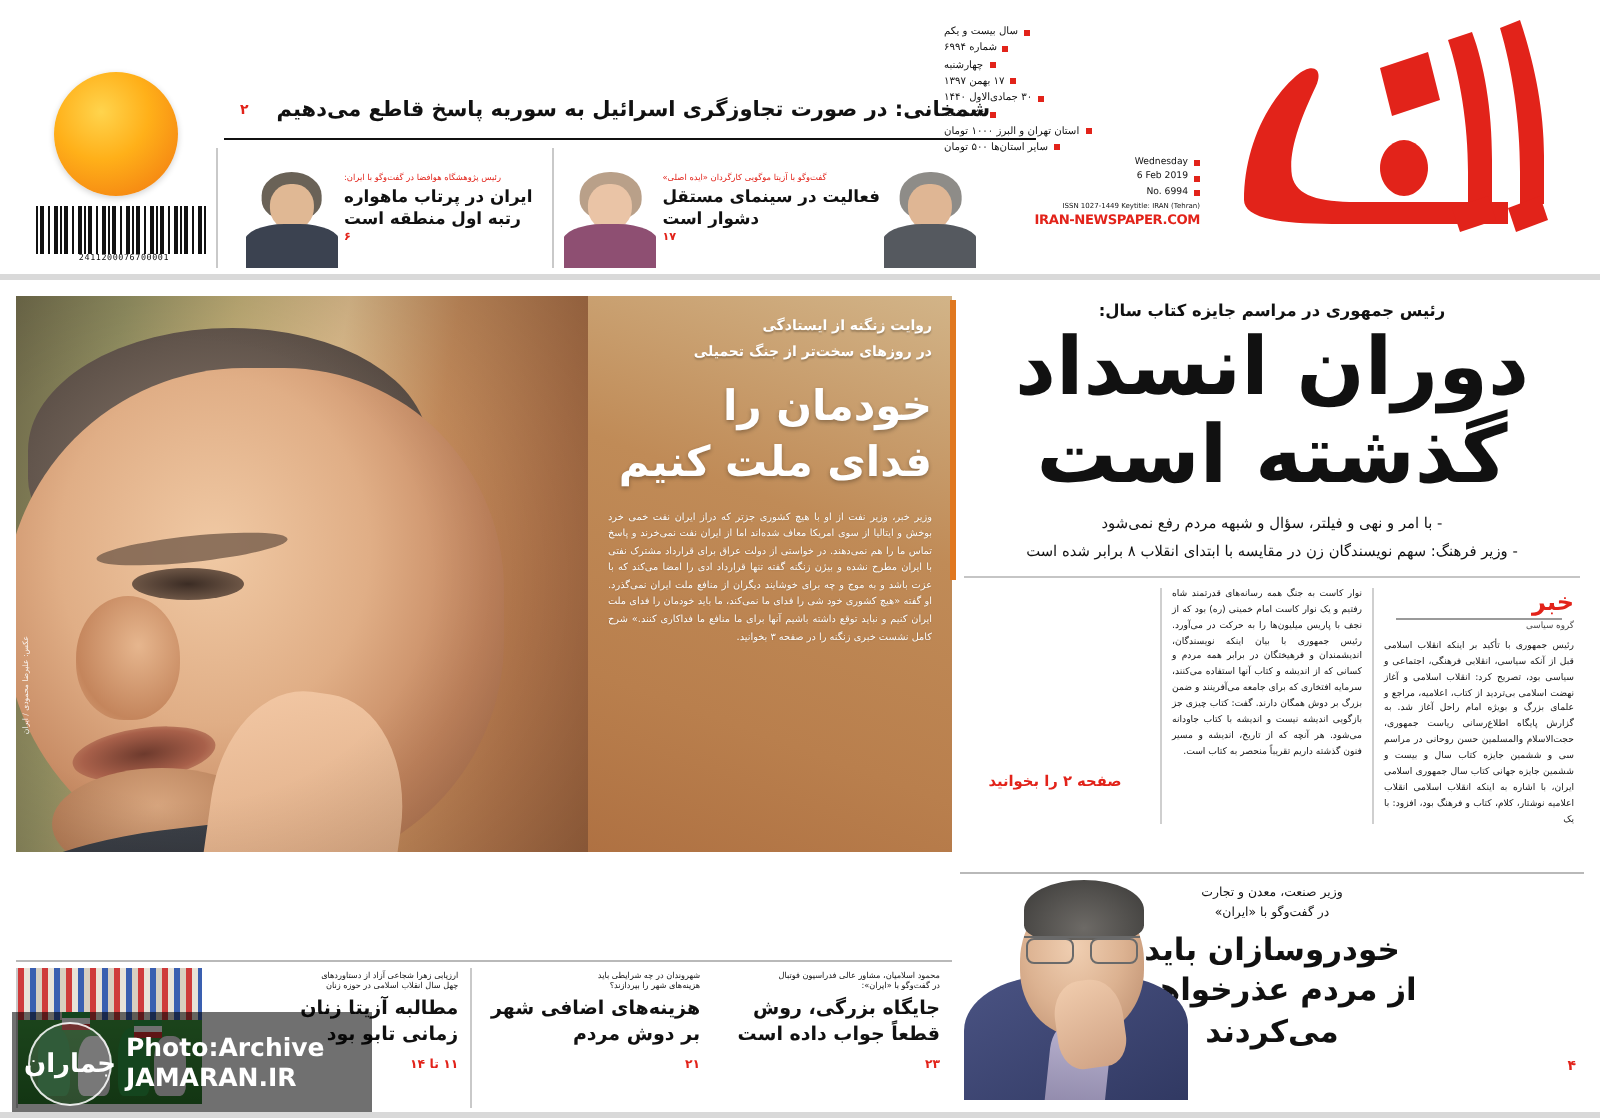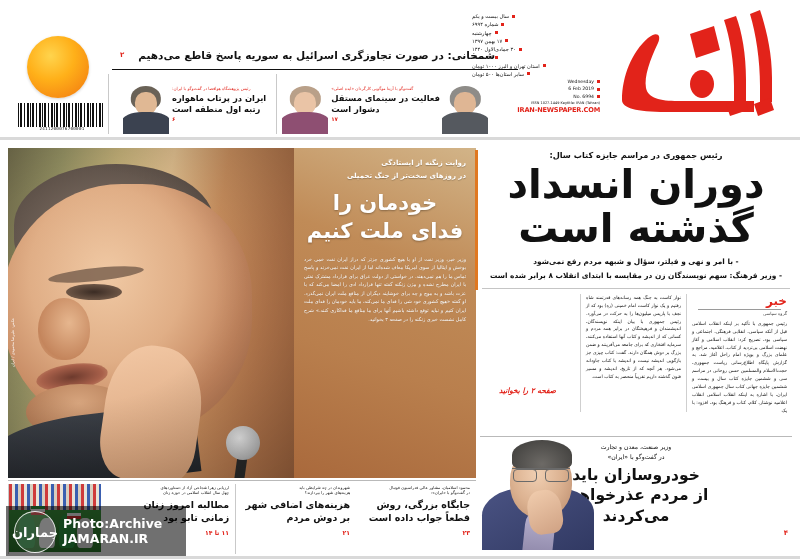--- a/index.html
+++ b/index.html
@@ -65,21 +65,21 @@
   .head{position:absolute;left:0;bottom:0;width:100%;height:100%;}
   .head .hair{position:absolute;left:50%;top:8%;width:66%;height:46%;transform:translateX(-50%);
      border-radius:50% 50% 42% 42%;}
   .head .face{position:absolute;left:50%;top:20%;width:48%;height:44%;transform:translateX(-50%);
      border-radius:46% 46% 48% 48%;}
   .head .body{position:absolute;left:50%;bottom:0;width:104%;height:42%;transform:translateX(-50%);
      border-radius:42% 42% 0 0;}
   .rule-h{position:absolute;background:#b9b9b9;height:1px;}
 
   
-  .feature{position:absolute;left:8px;top:148px;width:468px;height:330px;overflow:hidden;
+  .feature{position:absolute;left:8px;top:148px;width:468px;height:278px;overflow:hidden;
            background:#caa37a;}
   .feature .photo{position:absolute;left:0;top:0;width:290px;height:330px;overflow:hidden;}
   .ph-bg{position:absolute;inset:0;
     background:linear-gradient(100deg,#6f6a4a 0%,#8d8a5e 16%,#b9a772 32%,#d9b98a 48%,#c98f5e 64%,#b97a4e 82%,#a86a42 100%);}
   .ph-face{position:absolute;left:-6px;top:36px;width:250px;height:252px;
     background:radial-gradient(ellipse at 42% 36%,#f0c9a4 0%,#e0ae86 38%,#c2845d 68%,#9d6343 100%);
     border-radius:48% 44% 46% 50%;filter:blur(.2px);}
   .ph-hair{position:absolute;left:6px;top:16px;width:200px;height:120px;
     background:radial-gradient(ellipse at 48% 70%,#8e7f72 0%,#6e6056 48%,#4c413a 100%);
     border-radius:52% 50% 36% 38%;}
@@ -108,37 +108,37 @@
     transform:rotate(8deg);}
   .ph-vig{position:absolute;inset:0;background:
     radial-gradient(ellipse at 30% 42%,rgba(0,0,0,0) 42%,rgba(0,0,0,.28) 100%);}
 
   .feature .side{position:absolute;right:0;top:0;width:182px;height:330px;
      background:linear-gradient(200deg,#d2b488 0%,#c08b57 34%,#b97f4d 64%,#a9693c 100%);
      padding:10px 10px 8px 10px;box-sizing:border-box;direction:rtl;text-align:right;}
   .f-kicker{font-size:7px;color:#fff;line-height:1.6;margin-bottom:9px;font-weight:600;
      text-shadow:0 1px 1px rgba(0,0,0,.25);}
   .f-title{font-size:21px;font-weight:bold;color:#fff;line-height:1.22;margin-bottom:10px;
-     text-shadow:0 1px 2px rgba(0,0,0,.3);letter-spacing:-.4px;text-align:center;}
+     text-shadow:0 1px 2px rgba(0,0,0,.3);letter-spacing:-.4px;}
   .f-body{font-size:4.9px;color:#fff;line-height:1.75;text-align:justify;
      text-shadow:0 0 1px rgba(0,0,0,.22);}
   .f-credit{position:absolute;left:2px;top:170px;width:10px;font-size:3.8px;color:#fff;
      writing-mode:vertical-rl;transform:rotate(180deg);opacity:.9;}
 
   
   .lead{position:absolute;right:8px;top:146px;width:312px;height:290px;direction:rtl;}
   .lead-kicker{font-size:8.2px;color:#111;text-align:center;margin:4px 0 2px;font-weight:600;}
   .lead-title{font-size:40px;font-weight:bold;color:#111;text-align:center;line-height:1.1;
      letter-spacing:-1px;margin:2px 0 6px;}
-  .lead-subs{text-align:center;font-size:7.4px;color:#111;line-height:1.75;margin-bottom:5px;font-weight:bold;}
+  .lead-subs{text-align:center;font-size:7.4px;color:#111;line-height:1.75;margin-bottom:5px;}
   .lead-rule{height:1px;background:#c5c5c5;margin:4px 2px 5px;}
 
   .cols{display:flex;flex-direction:row;gap:0;direction:rtl;height:118px;}
   .col{flex:1;padding:0 5px;border-left:1px solid #cfcfcf;box-sizing:border-box;}
-  .col:last-child{border-left:none;padding-left:0;font-style:italic;}
+  .col:last-child{border-left:none;padding-left:0;}
   .col p{margin:0;font-size:4.6px;line-height:1.72;color:#111;text-align:justify;}
   .khabar{text-align:right;margin-bottom:4px;}
   .khabar .kh-word{font-size:12px;color:#e2231a;font-weight:bold;letter-spacing:-.5px;}
   .khabar .kh-line{height:1px;background:#9a9a9a;margin:1px 6px;}
   .khabar .kh-sub{font-size:4.4px;color:#444;}
   .readmore{font-size:7.4px;color:#e2231a;font-weight:bold;margin-top:5px;display:block;
      text-align:center;}
 
   
   .accent{position:absolute;right:322px;top:150px;width:3px;height:140px;background:#e07820;}
@@ -378,21 +378,21 @@
         <div class="bp-grass"></div>
         <div class="bp-fig" style="left:10px;background:#2f9e44;"></div>
         <div class="bp-fig" style="left:30px;background:#e8e8e8;height:30px;"></div>
         <div class="bp-fig" style="left:50px;background:#2f9e44;"></div>
         <div class="bp-fig" style="left:68px;background:#e8e8e8;height:30px;"></div>
         <div class="bp-flag" style="left:22px;top:22px;"></div>
         <div class="bp-flag" style="left:58px;top:26px;"></div>
       </div>
       <div class="b-kicker">ارزیابی زهرا شجاعی آزاد از دستاوردهای</div>
       <div class="b-kicker" style="margin-top:-4px;">چهل سال انقلاب اسلامی در حوزه زنان</div>
-      <div class="b-title">مطالبه امروز زنان</div>
+      <div class="b-title">مطالبه آزیتا زنان</div>
       <div class="b-title">زمانی تابو بود</div>
       <div class="b-pg">۱۱ تا ۱۴</div>
     </div>
 
     <div class="bitem">
       <div class="b-kicker">شهروندان در چه شرایطی باید</div>
       <div class="b-kicker" style="margin-top:-4px;">هزینه‌های شهر را بپردازند؟</div>
       <div class="b-title">هزینه‌های اضافی شهر</div>
       <div class="b-title">بر دوش مردم</div>
       <div class="b-pg">۲۱</div>

